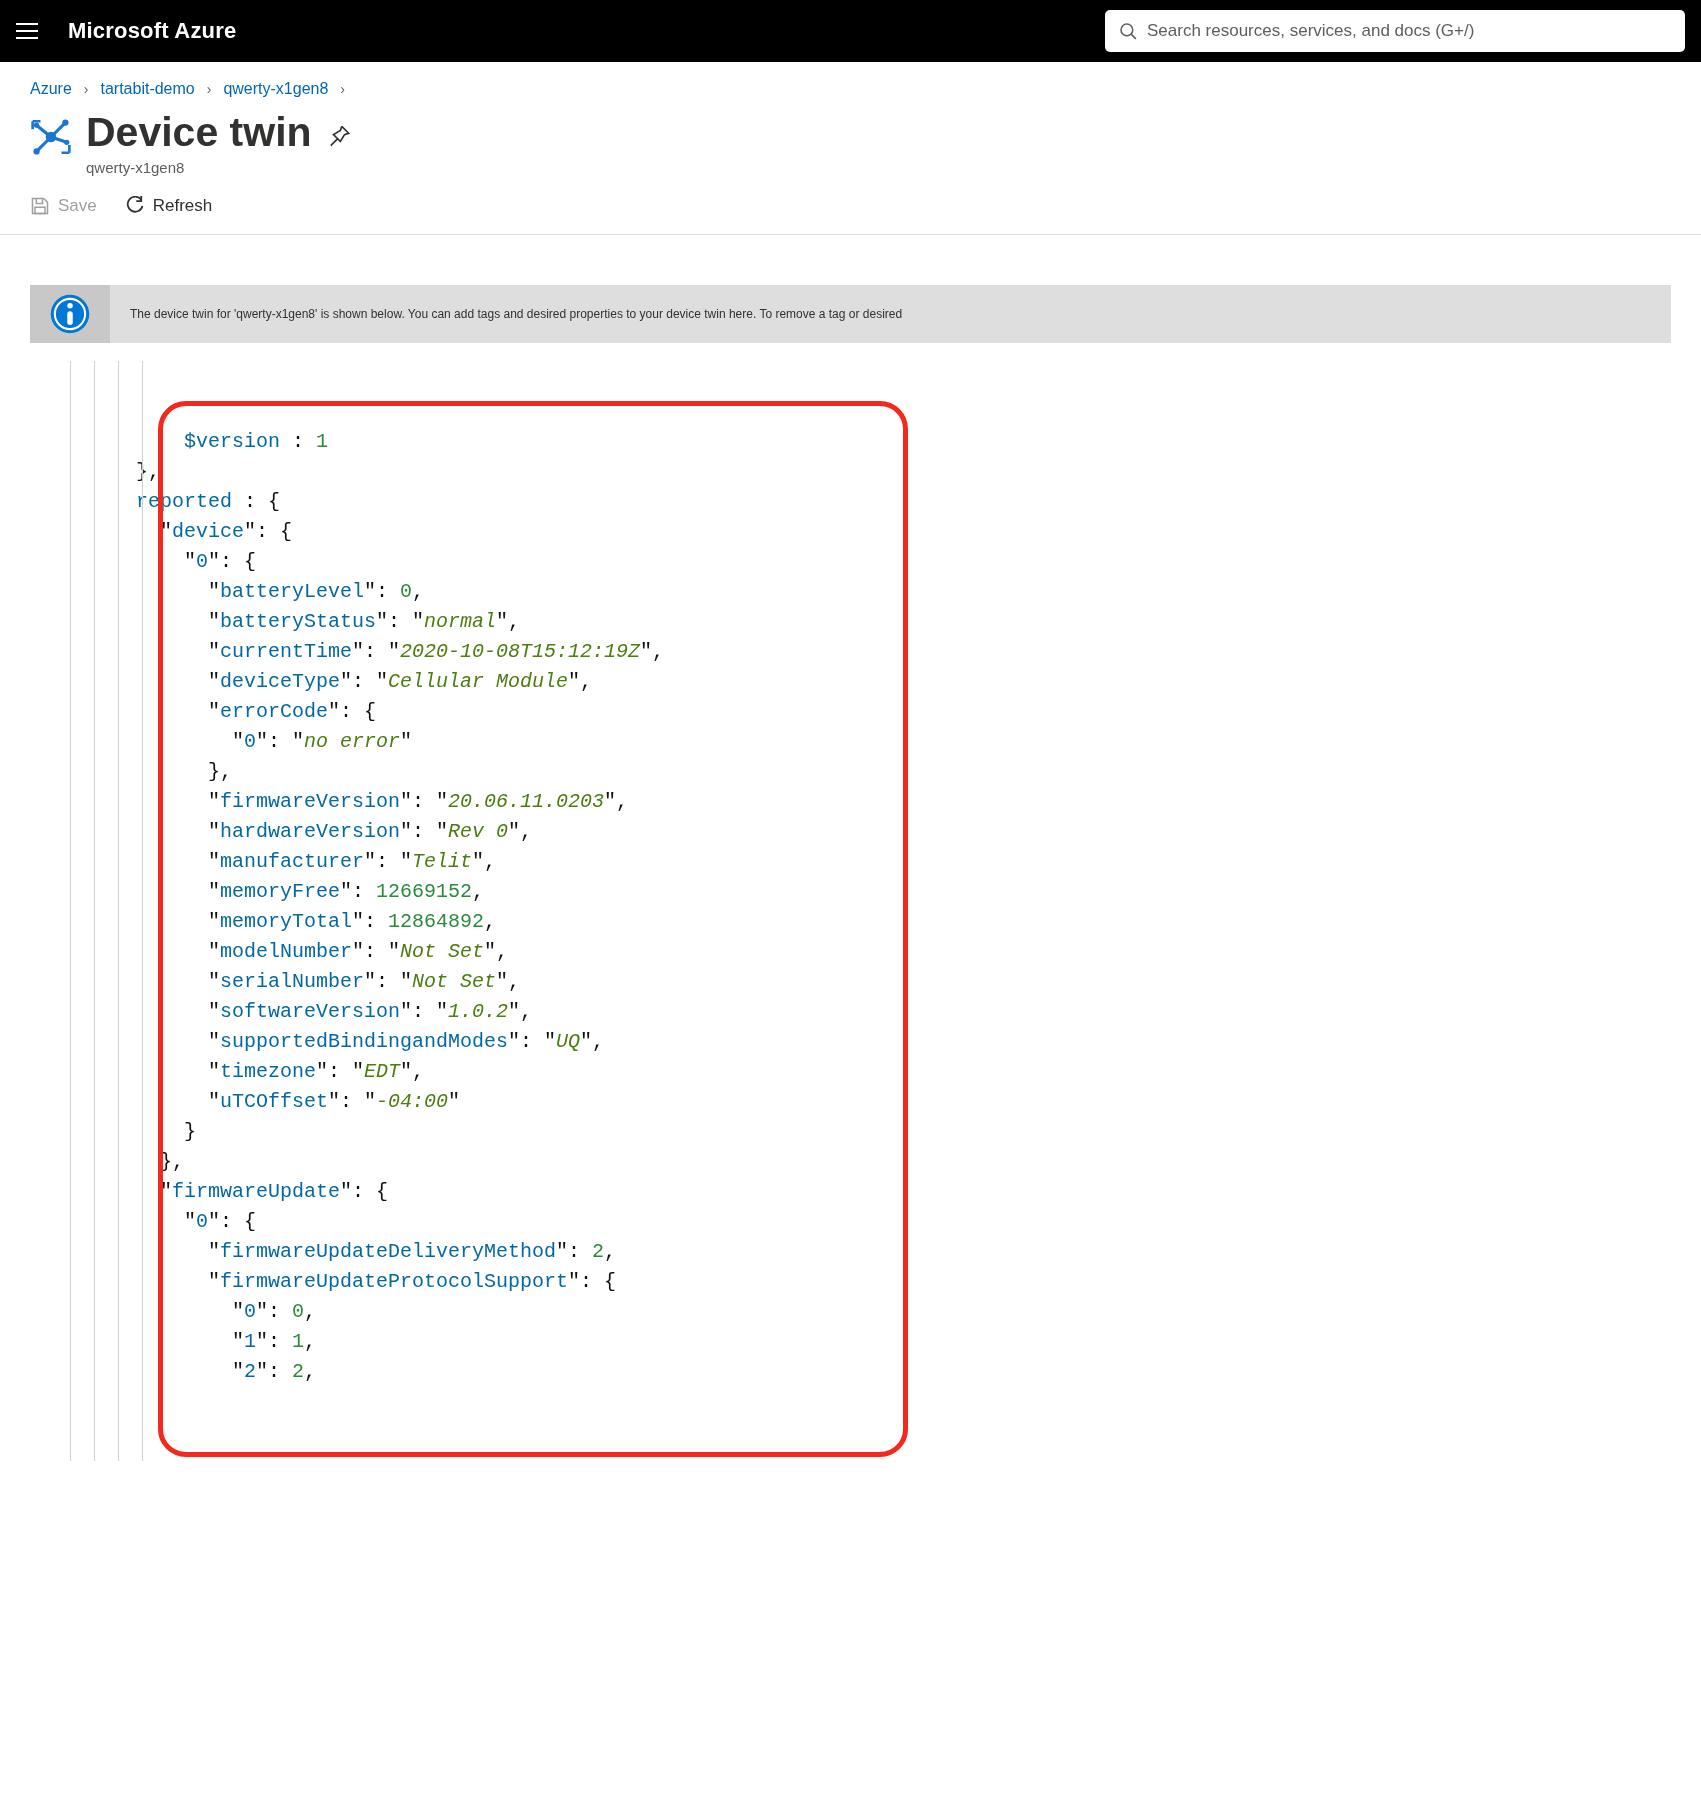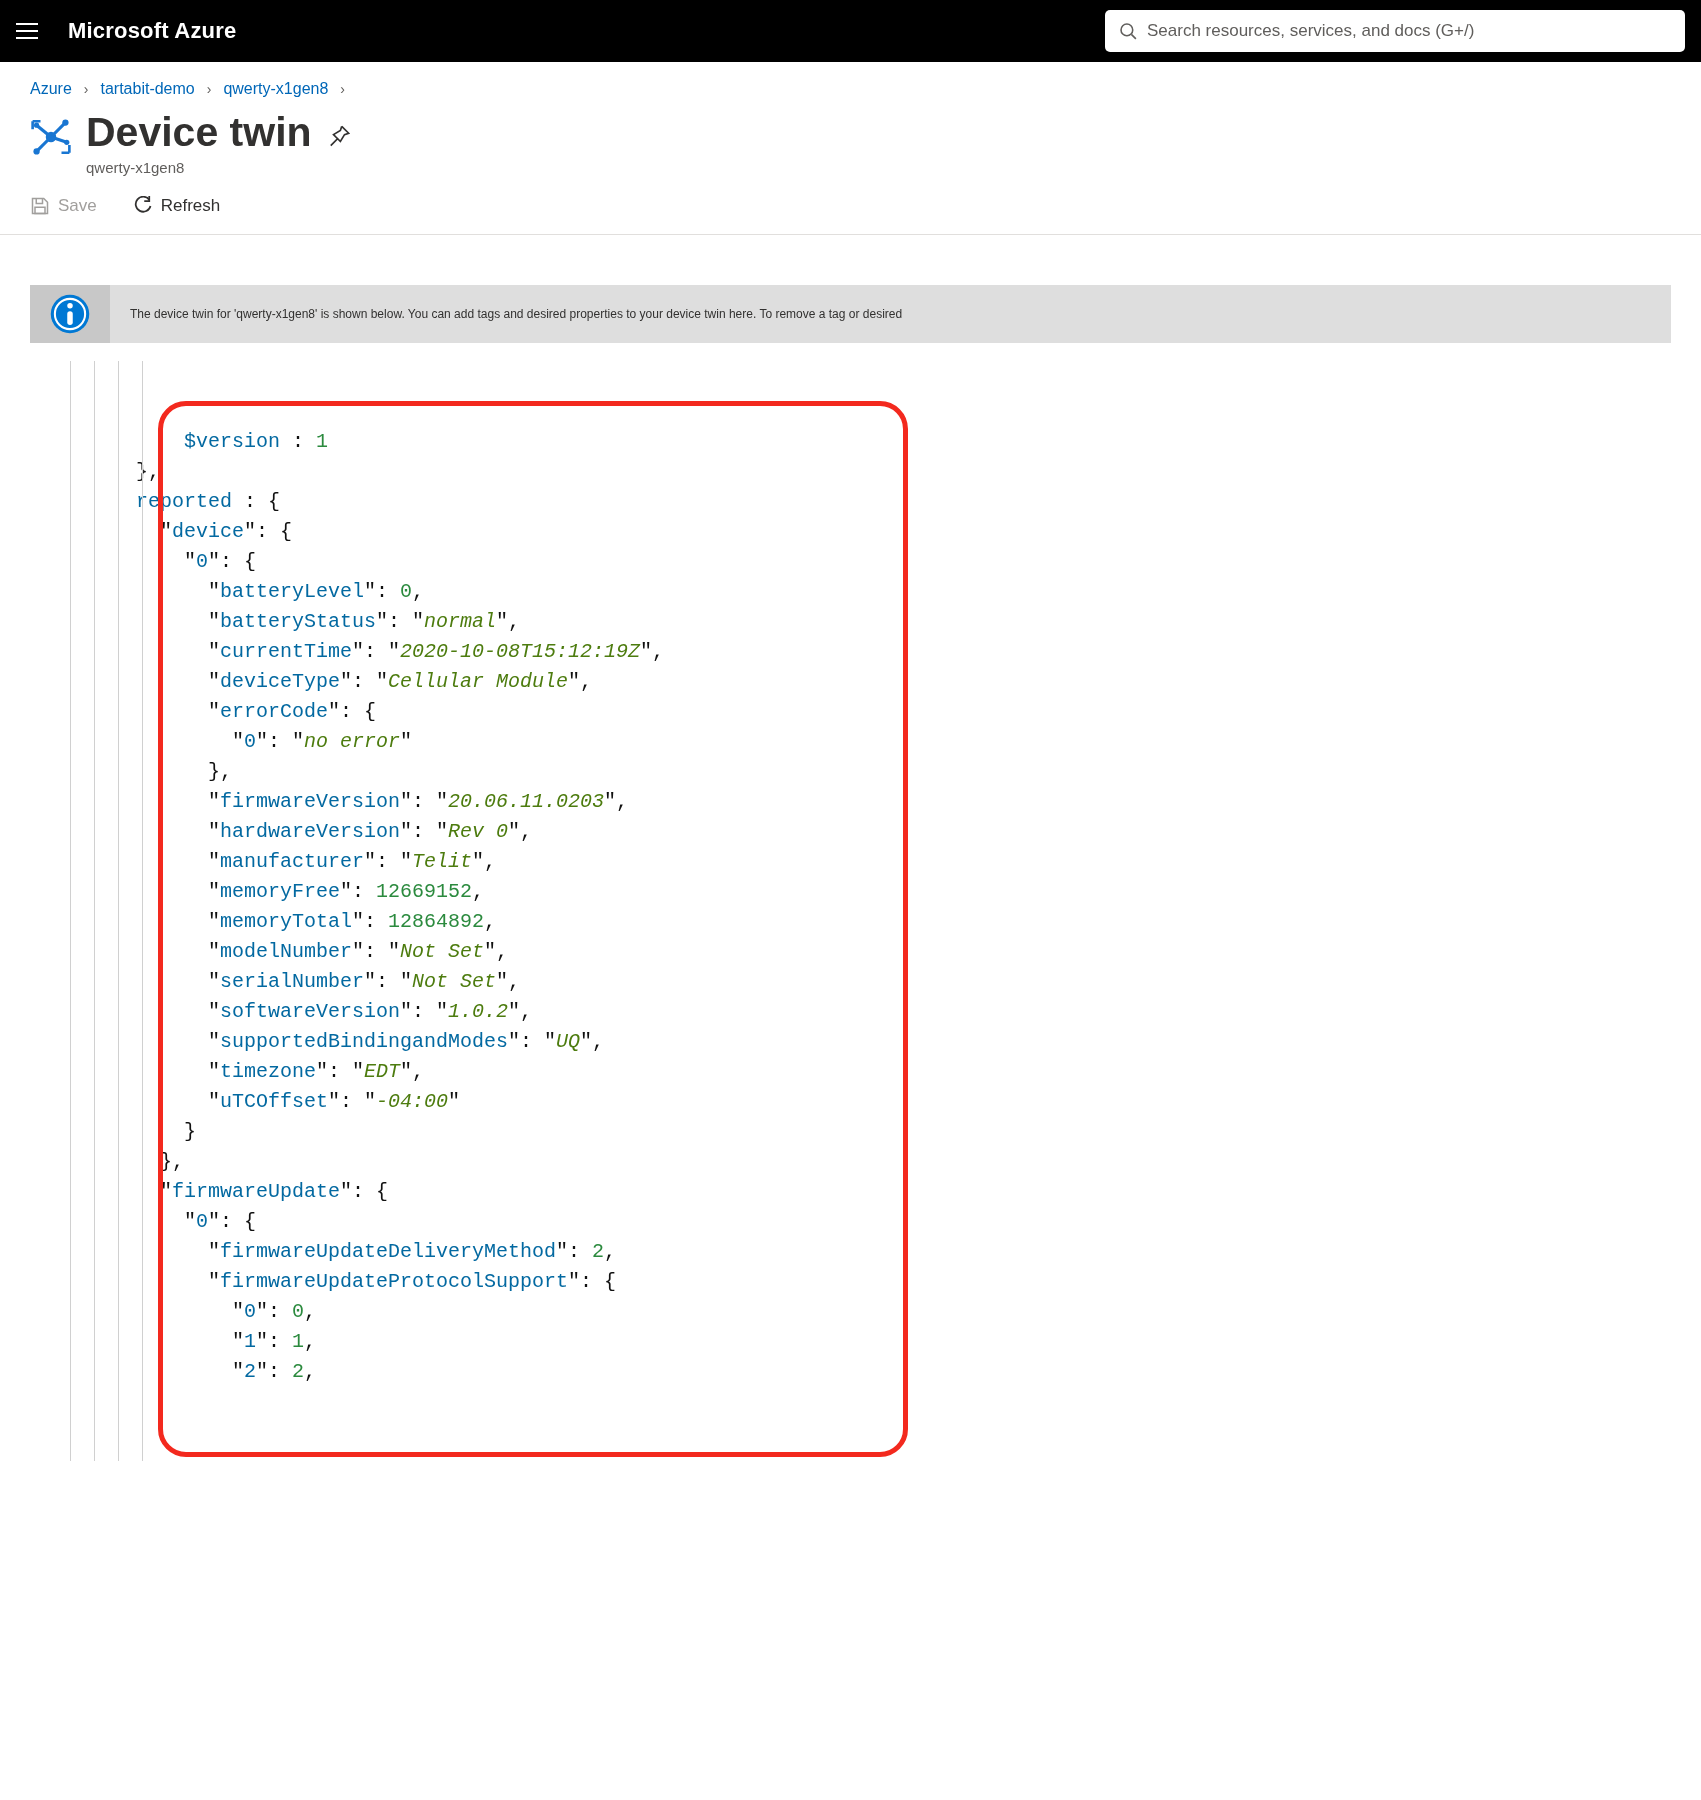--- a/index.html
+++ b/index.html
@@ -55,21 +55,21 @@
     padding: 4px 30px 14px;
     display:flex; align-items:flex-start; gap:14px;
   }
   .iothub-icon { width:42px; height:42px; margin-top:6px; flex:0 0 auto; }
   .page-title { font-size:41px; font-weight:600; line-height:1.1; }
   .page-sub   { font-size:15px; color:#605e5c; margin-top:4px; }
   .pin-btn { margin-left:10px; margin-top:10px; cursor:pointer; }
 
   .cmdbar {
     padding: 6px 30px 18px;
-    display:flex; gap:36px; align-items:flex-end;
+    display:flex; gap:28px; align-items:flex-end;
     border-bottom:1px solid #e1dfdd;
   }
   .cmd { display:flex; gap:8px; align-items:center; font-size:17px; cursor:pointer; }
   .cmd.disabled { color:#a19f9d; cursor:default; }
   .cmd svg { display:block; }
 
   .notice {
     margin: 50px 30px 14px;
     display:flex; align-items:stretch;
     background:#dedede;

